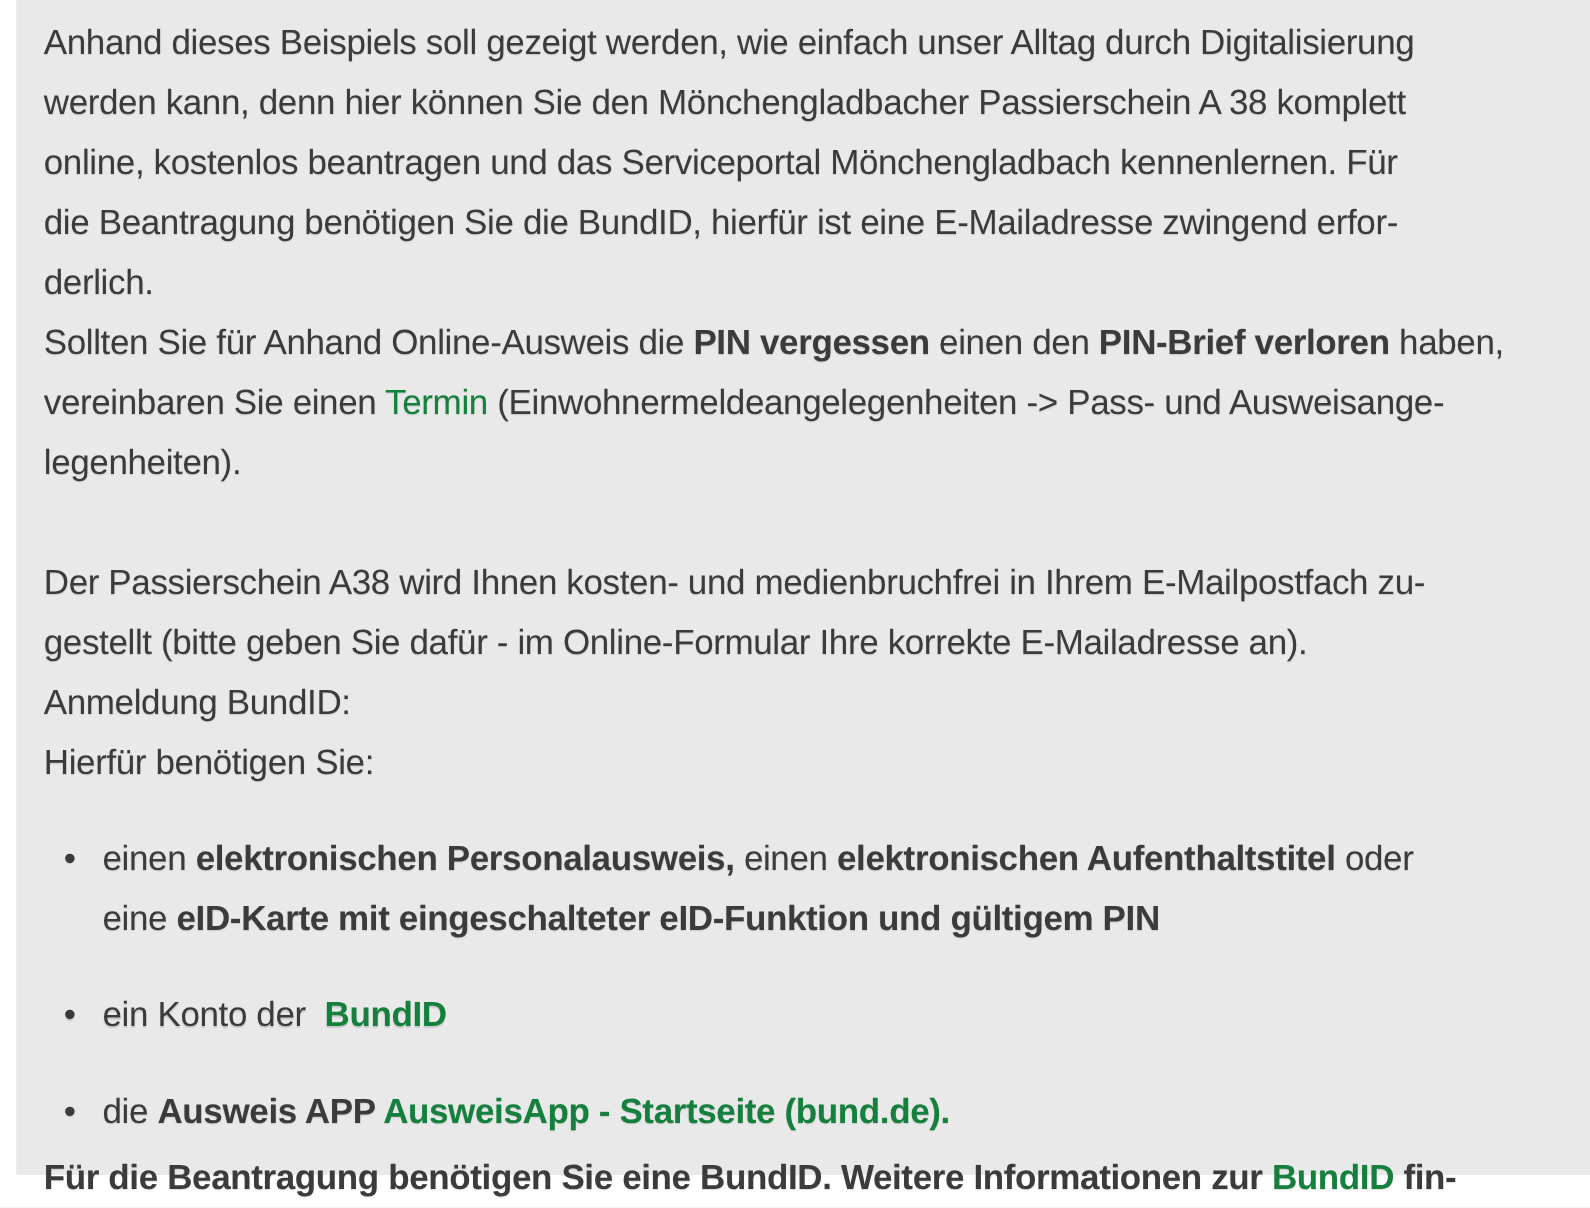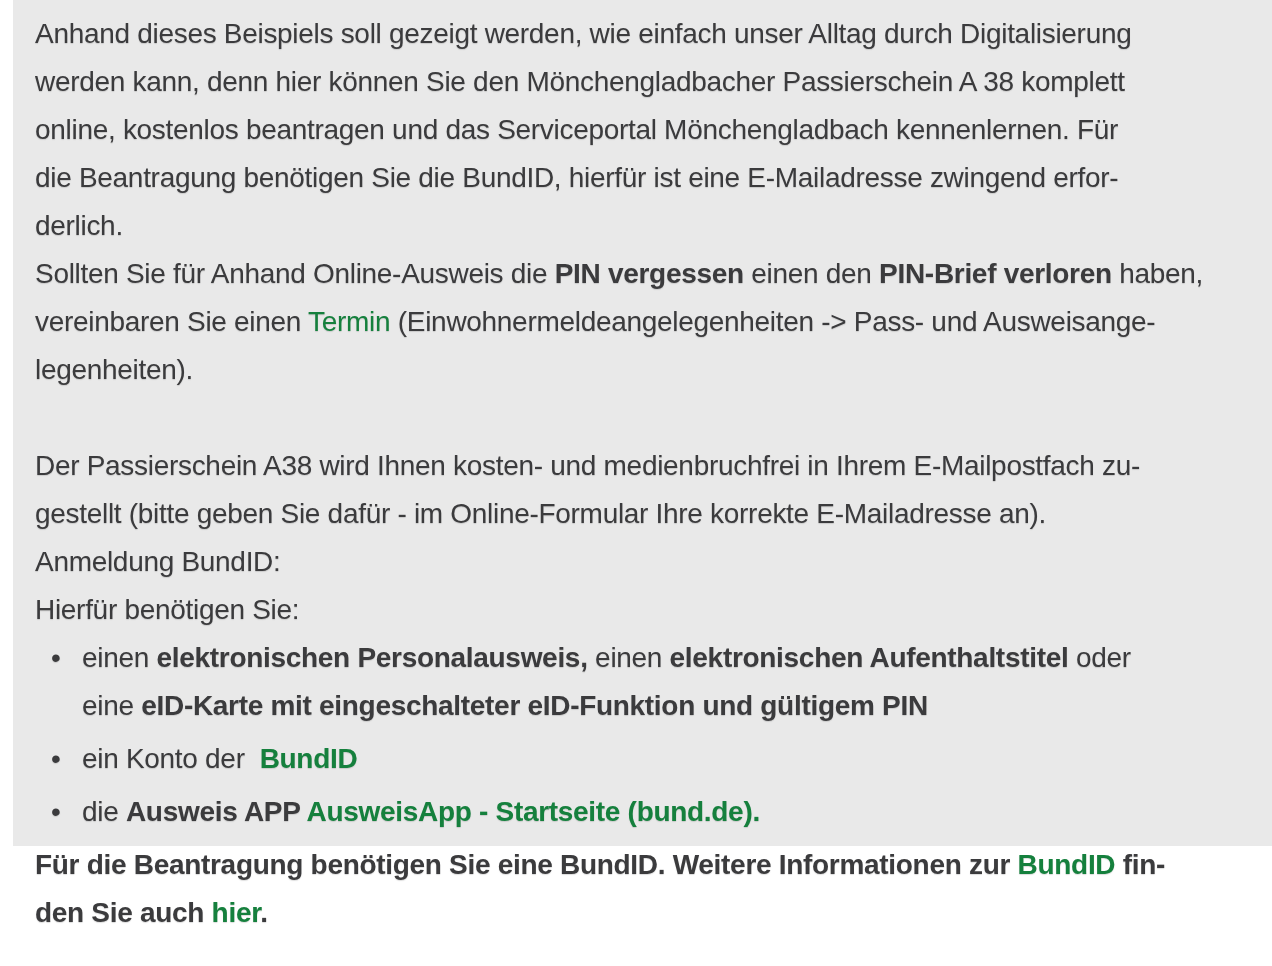--- a/index.html
+++ b/index.html
@@ -2,42 +2,42 @@
 <html><head>
 <meta charset="utf-8">
 <style>
   html, body { margin: 0; padding: 0; }
   body {
     width: 1272px; height: 966px;
     background: #ffffff;
     font-family: "Liberation Sans", sans-serif;
     overflow: hidden;
   }
-  .page { position: relative; width: 1272px; height: 846px; background: #ffffff; }
+  .page { position: relative; width: 1272px; height: 940px; background: #ffffff; }
   .content-panel {
     position: absolute; left: 13px; top: 0; right: 0; bottom: 0;
     background: #e9e9e9;
   }
   .content {
     padding: 10px 0 0 22px;
     font-size: 28px;
     line-height: 48px;
     letter-spacing: -0.3px;
     color: #3b3b3d;
     white-space: pre;
     overflow: hidden;
     text-shadow: 0 1px 1px rgba(60,60,60,0.18);
   }
   .content p { margin: 0; }
   .content p.space-blank { margin-top: 48px; }
   .content p.space-small { }
   .seg-bold { font-weight: 700; }
   .seg-link { color: #15803d; text-decoration: none; }
   ul.req-list { margin: 0; padding: 0; list-style: none; }
-  ul.req-list li { position: relative; padding-left: 47px; margin-bottom: 5px; }
+  ul.req-list li { position: relative; padding-left: 47px; margin-bottom: 5px; margin-top: 29px; }
   ul.req-list li::before {
     content: "\2022";
     position: absolute; left: 16px; top: 0;
     color: #3b3b3d;
   }
 </style>
 </head>
 <body>
 
 <div class="page">

